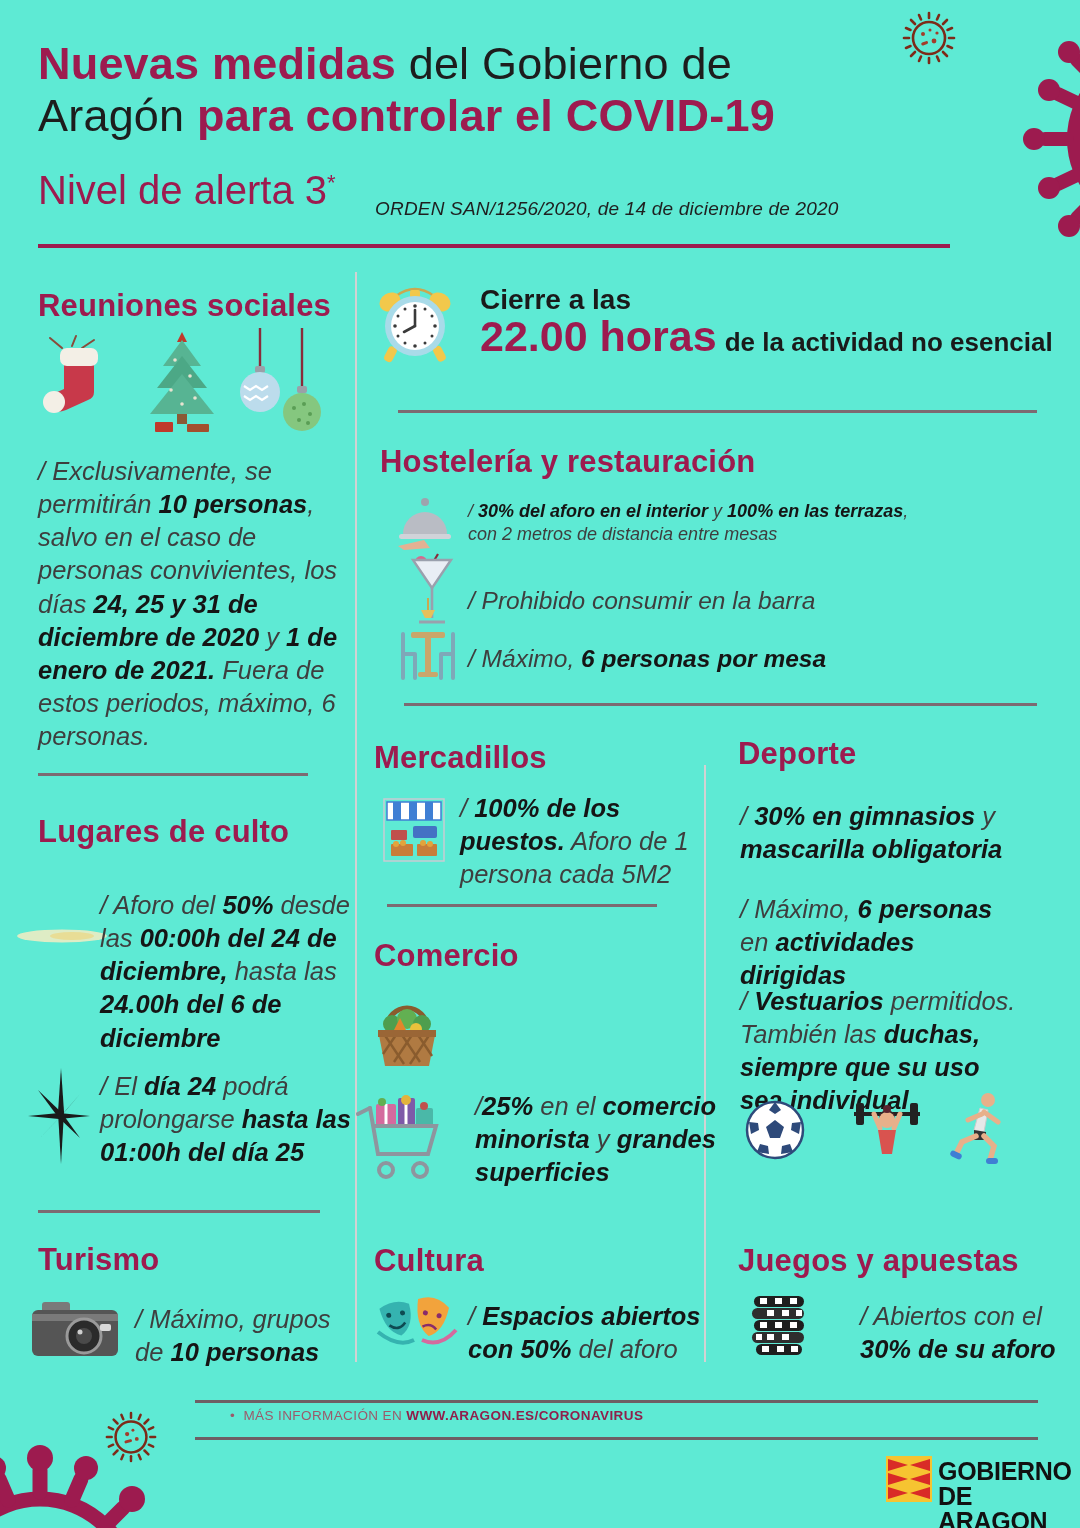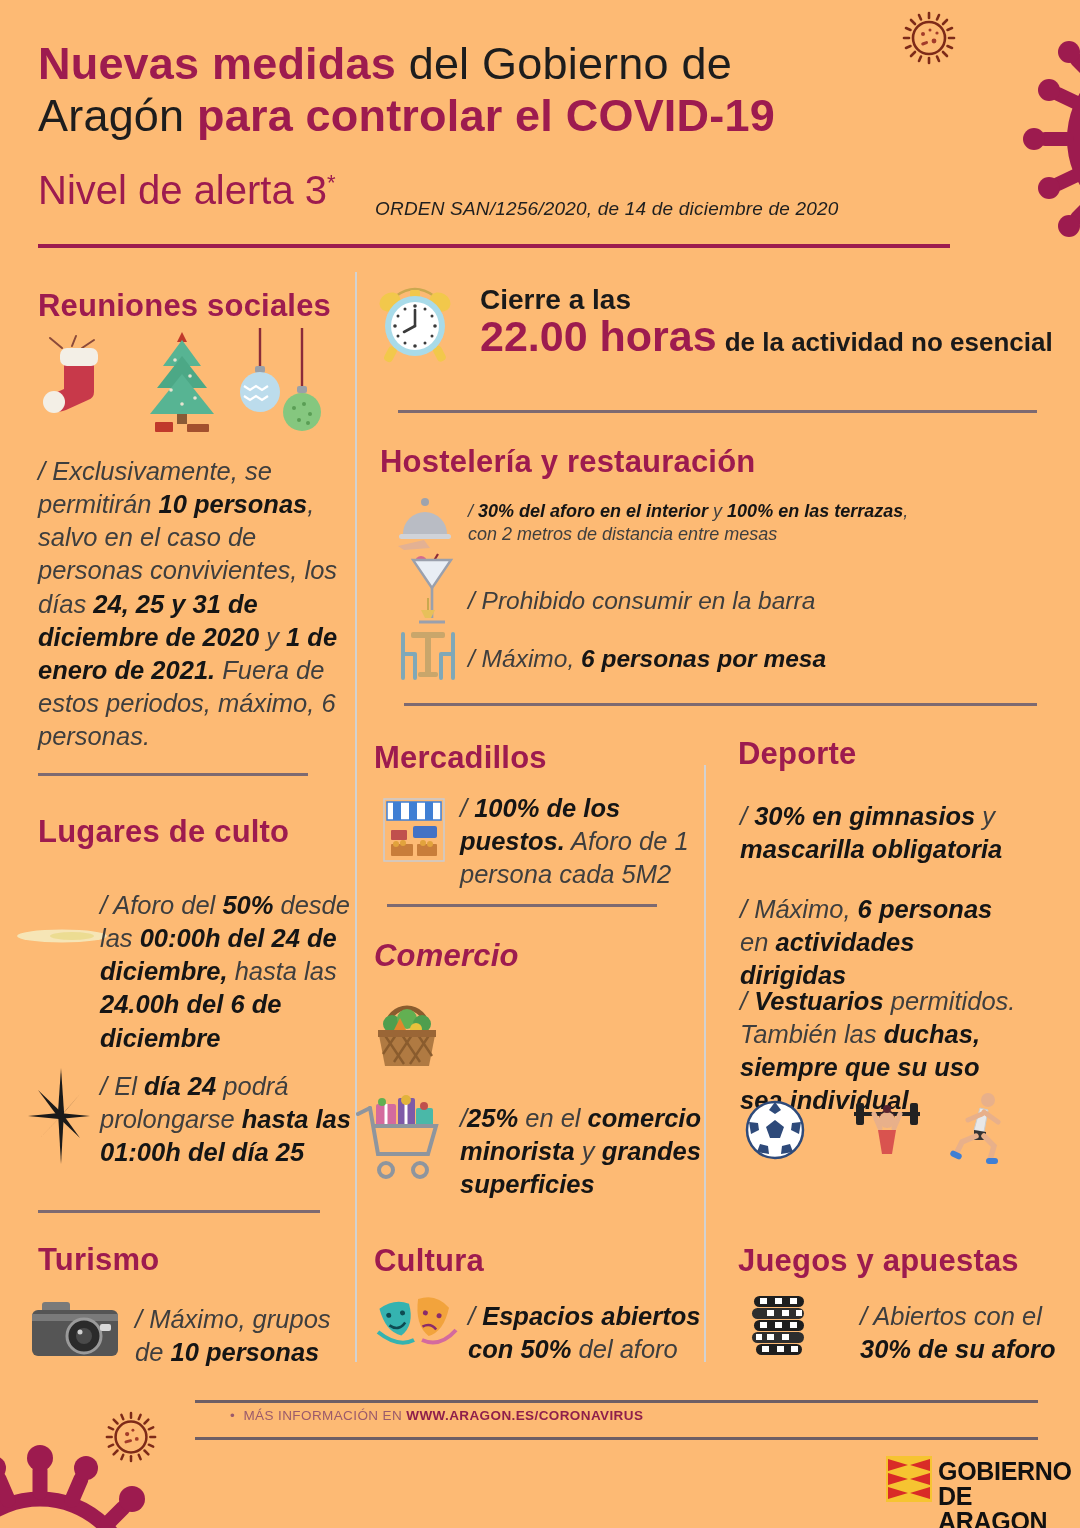--- a/index.html
+++ b/index.html
@@ -4,21 +4,21 @@
 <style>
   :root{
     --accent:#9d1b4f;
     --ink:#3e3e3e;
     --ink-b:#151515;
     --line-dark:#7d6a71;
     --line-grey:#d2d2d2;
   }
   *{margin:0;padding:0;box-sizing:border-box;}
   body{background:#ffffff;font-family:"Liberation Sans","DejaVu Sans",sans-serif;}
-  .page{position:relative;width:1080px;height:1528px;background:#fdba74;overflow:hidden;}
+  .page{position:relative;width:1080px;height:1528px;background:#5eead4;overflow:hidden;}
   .abs{position:absolute;}
   .h{position:absolute;color:var(--accent);font-weight:700;font-size:31px;letter-spacing:.2px;}
   .txt{position:absolute;color:var(--ink);font-size:25.5px;line-height:1.3;font-style:italic;}
   .txt .b, .b{font-weight:700;color:var(--ink-b);}
   .hl{position:absolute;background:var(--line-dark);height:2.5px;}
   .vl{position:absolute;background:var(--line-grey);width:2px;}
   .title{position:absolute;left:38px;top:38px;font-size:45px;line-height:1.16;color:#1d1d1d;letter-spacing:.2px;}
   .title .acc{color:var(--accent);font-weight:700;}
   .alert{position:absolute;left:38px;top:168px;font-size:40px;color:var(--accent);font-weight:400;}
   .alert sup{font-size:22px;}
@@ -306,21 +306,21 @@
         <circle cx="13" cy="46" r="3"></circle>
         <circle cx="20" cy="45" r="3"></circle>
         <circle cx="40" cy="45" r="3"></circle>
         <circle cx="47" cy="46" r="3"></circle>
       </g>
   </svg>
   <div class="txt" style="left:460px;top:792px;width:235px;"><span>/ </span><span class="b">100% de los puestos.</span><span> Aforo de 1 persona cada 5M2</span></div>
 
   <div class="hl" style="left:387px;top:904px;width:270px;"></div>
 
-  <div class="h" style="left:374px;top:938px;font-style:italic;">Comercio</div>
+  <div class="h" style="left:374px;top:938px;">Comercio</div>
   <svg class="abs" style="left:370px;top:996px;" width="74" height="72" viewBox="0 0 74 72">
     <path d="M17,32 a20,20 0 0 1 40,0" fill="none" stroke="#8a5c2e" stroke-width="5"></path>
     <g>
       <circle cx="22" cy="28" r="9" fill="#4e9e4e"></circle>
         <circle cx="37" cy="23" r="10" fill="#62b052"></circle>
         <circle cx="52" cy="28" r="9" fill="#4e9e4e"></circle>
       <polygon points="30,22 36,34 24,34" fill="#e2862c"></polygon>
       <circle cx="46" cy="33" r="6" fill="#e8c23c"></circle>
     </g>
     <path d="M8,34 h58 l-7,36 h-44 z" fill="#b07a42"></path>
@@ -350,21 +350,21 @@
     <circle cx="52" cy="8" r="5" fill="#e2b33c"></circle>
       <circle cx="70" cy="14" r="4" fill="#c0504d"></circle>
       <circle cx="28" cy="10" r="4" fill="#62b052"></circle>
     <g stroke="#8e959e" stroke-width="4" fill="none" stroke-linecap="round">
       <line x1="4" y1="22" x2="16" y2="16"></line>
       <polyline points="16,16 24,62 74,62 82,34 20,34"></polyline>
     </g>
     <circle cx="32" cy="78" r="7" fill="none" stroke="#8e959e" stroke-width="4"></circle>
     <circle cx="66" cy="78" r="7" fill="none" stroke="#8e959e" stroke-width="4"></circle>
   </svg>
-  <div class="txt" style="left:460px;top:1090px;width:252px;margin-top:12px;"><span>/</span><span class="b">25%</span><span> en el </span><span class="b">comercio minorista</span><span> y </span><span class="b">grandes superficies</span></div>
+  <div class="txt" style="left:475px;top:1090px;width:252px;"><span>/</span><span class="b">25%</span><span> en el </span><span class="b">comercio minorista</span><span> y </span><span class="b">grandes superficies</span></div>
 
   <div class="h" style="left:738px;top:736px;">Deporte</div>
   <div class="txt" style="left:740px;top:800px;width:285px;"><span>/ </span><span class="b">30% en gimnasios</span><span> y </span><span class="b">mascarilla obligatoria</span></div>
   <div class="txt" style="left:740px;top:893px;width:285px;"><span>/ Máximo, </span><span class="b">6 personas</span><span> en </span><span class="b">actividades dirigidas</span></div>
   <div class="txt" style="left:740px;top:985px;width:288px;"><span>/ </span><span class="b">Vestuarios</span><span> permitidos. También las </span><span class="b">duchas, siempre que su uso sea individual</span></div>
 
   <svg class="abs" style="left:745px;top:1100px;" width="60" height="60" viewBox="0 0 60 60">
     <circle cx="30" cy="30" r="28" fill="#ffffff" stroke="#2e4a7a" stroke-width="2.5"></circle>
     <polygon points="30,20 39,27 35,38 25,38 21,27" fill="#2e4a7a"></polygon>
     <g fill="#2e4a7a">

